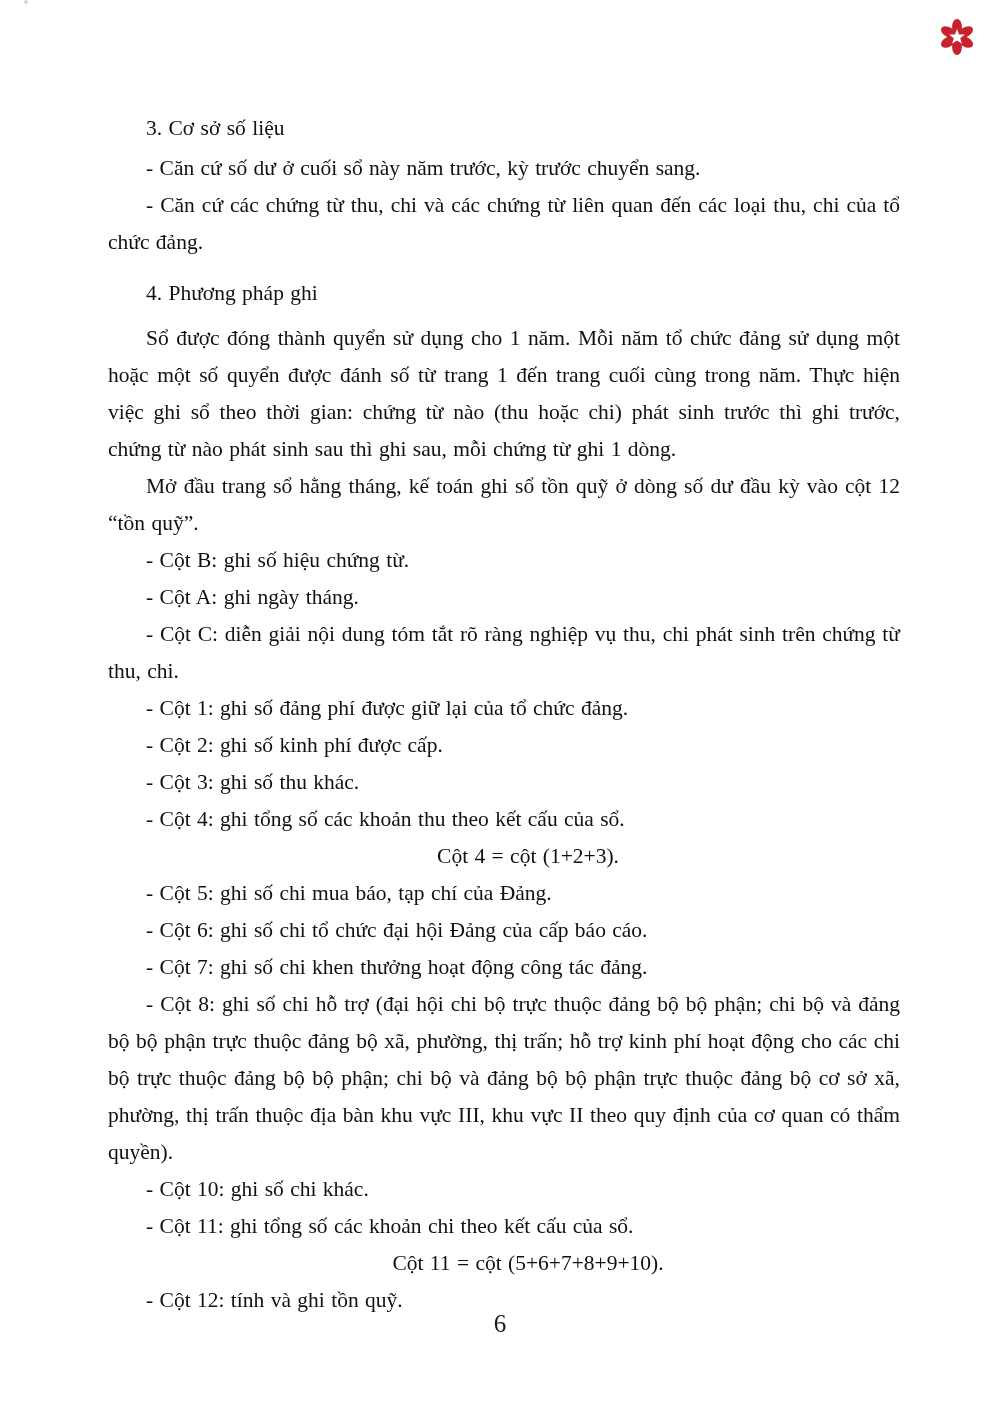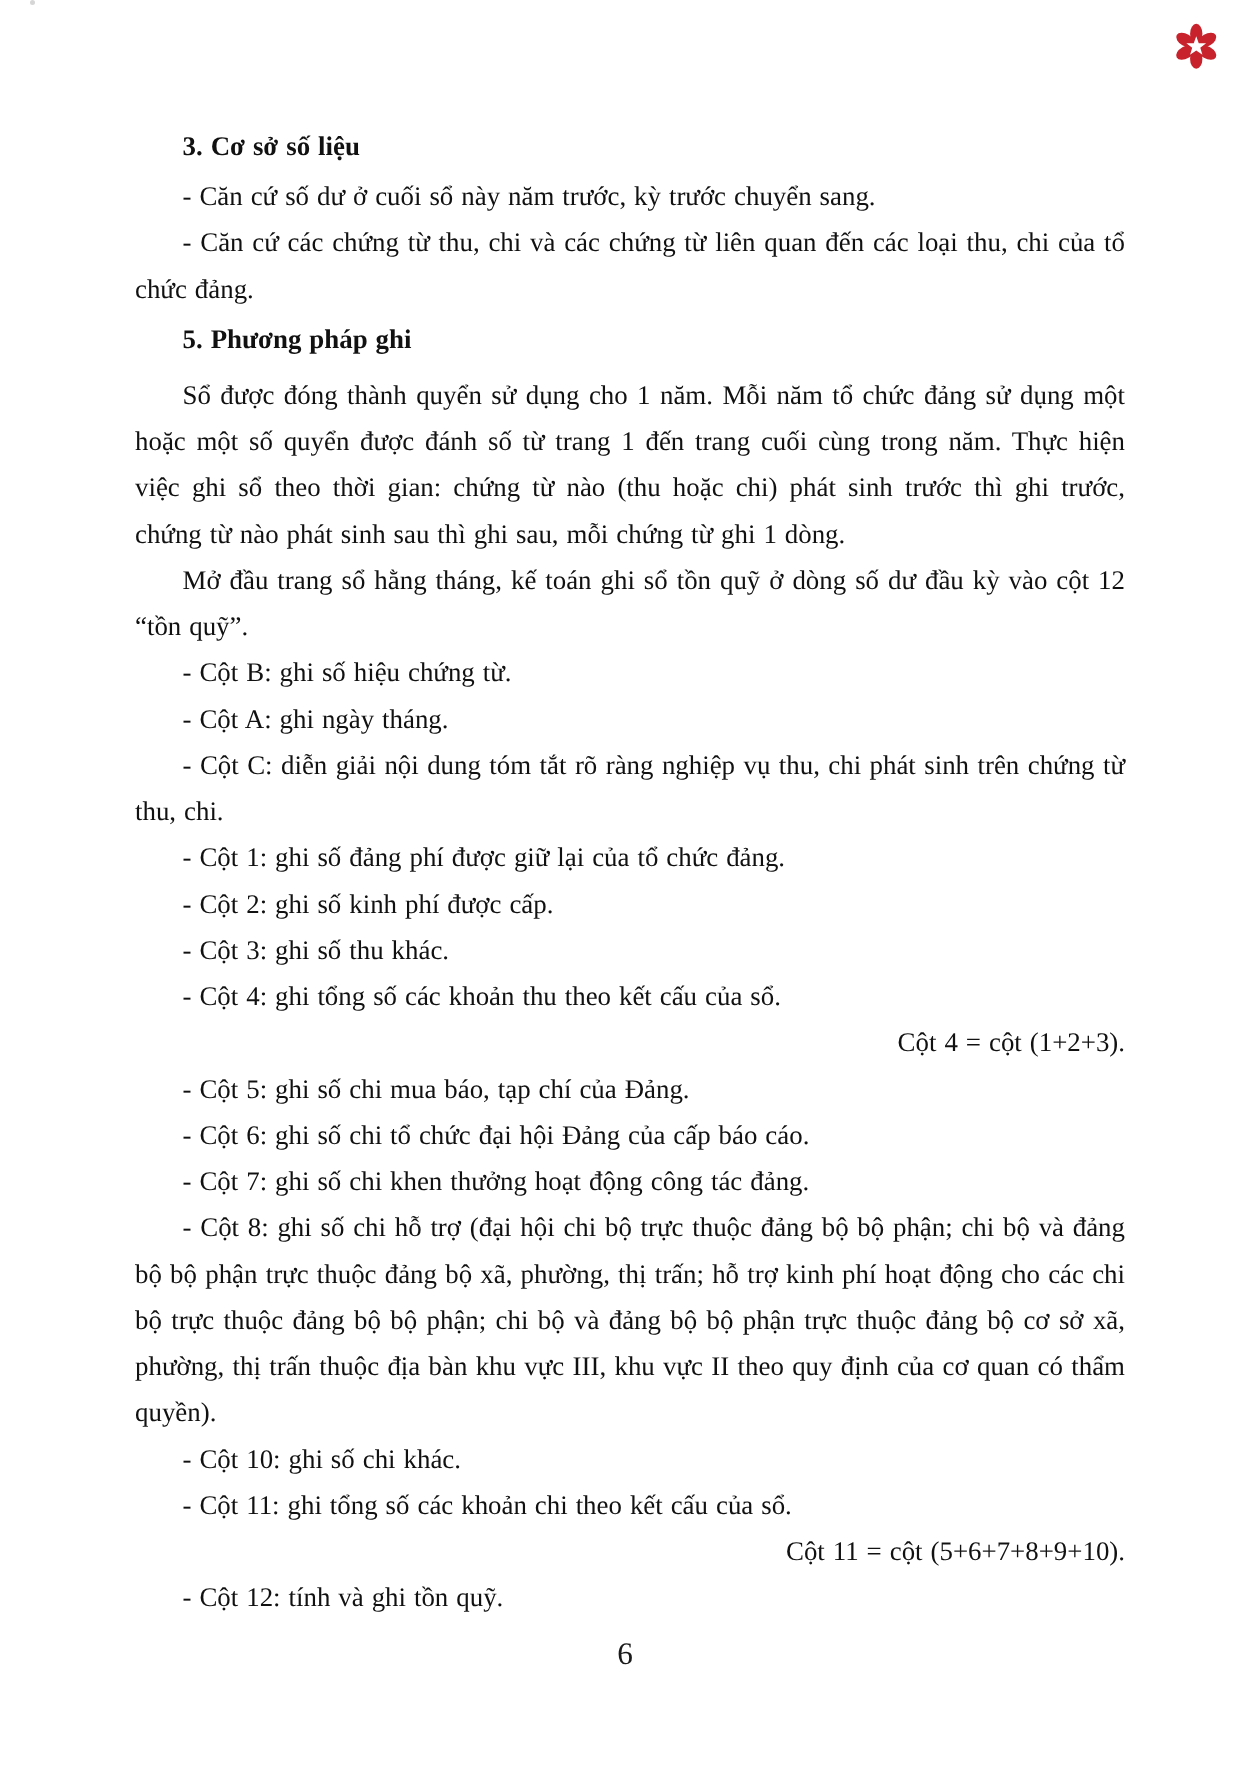--- a/index.html
+++ b/index.html
@@ -36,31 +36,31 @@
   }
   .doc-body p {
     margin: 0;
     font-size: 21.5px;
     line-height: 37px;
     text-align: justify;
     text-indent: 38px;
     word-spacing: 1px;
   }
   .doc-body p.heading {
-    font-weight: bold;
+    font-weight: normal;
     text-align: left;
-    margin-top: 3px;
+    margin-top: 14px;
     margin-bottom: 3px;
   }
   .doc-body p.spaced-top {
     margin-top: 8px;
   }
   .doc-body p.formula {
     text-indent: 48px;
-    text-align: right;
+    text-align: center;
   }
   .page-number {
     position: absolute;
     top: 1310px;
     left: 0;
     width: 1000px;
     text-align: center;
     font-size: 25px;
     color: #1a1a1a;
   }
@@ -94,21 +94,21 @@
         <circle cx="20" cy="20" r="7.5"></circle>
       </g>
       <polygon fill="#ffffff" points="20,11.5 22.1,17.4 28.3,17.4 23.4,21.2 25.2,27.2 20,23.6 14.8,27.2 16.6,21.2 11.7,17.4 17.9,17.4"></polygon>
     </svg>
   </span>
 
   <div class="doc-body">
     <p class="heading">3. Cơ sở số liệu</p>
     <p class="para">- Căn cứ số dư ở cuối sổ này năm trước, kỳ trước chuyển sang.</p>
     <p class="para">- Căn cứ các chứng từ thu, chi và các chứng từ liên quan đến các loại thu, chi của tổ chức đảng.</p>
-    <p class="heading">5. Phương pháp ghi</p>
+    <p class="heading">4. Phương pháp ghi</p>
     <p class="para spaced-top">Sổ được đóng thành quyển sử dụng cho 1 năm. Mỗi năm tổ chức đảng sử dụng một hoặc một số quyển được đánh số từ trang 1 đến trang cuối cùng trong năm. Thực hiện việc ghi sổ theo thời gian: chứng từ nào (thu hoặc chi) phát sinh trước thì ghi trước, chứng từ nào phát sinh sau thì ghi sau, mỗi chứng từ ghi 1 dòng.</p>
     <p class="para">Mở đầu trang sổ hằng tháng, kế toán ghi sổ tồn quỹ ở dòng số dư đầu kỳ vào cột 12 “tồn quỹ”.</p>
     <p class="para">- Cột B: ghi số hiệu chứng từ.</p>
     <p class="para">- Cột A: ghi ngày tháng.</p>
     <p class="para">- Cột C: diễn giải nội dung tóm tắt rõ ràng nghiệp vụ thu, chi phát sinh trên chứng từ thu, chi.</p>
     <p class="para">- Cột 1: ghi số đảng phí được giữ lại của tổ chức đảng.</p>
     <p class="para">- Cột 2: ghi số kinh phí được cấp.</p>
     <p class="para">- Cột 3: ghi số thu khác.</p>
     <p class="para">- Cột 4: ghi tổng số các khoản thu theo kết cấu của sổ.</p>
     <p class="formula">Cột 4 = cột (1+2+3).</p>

